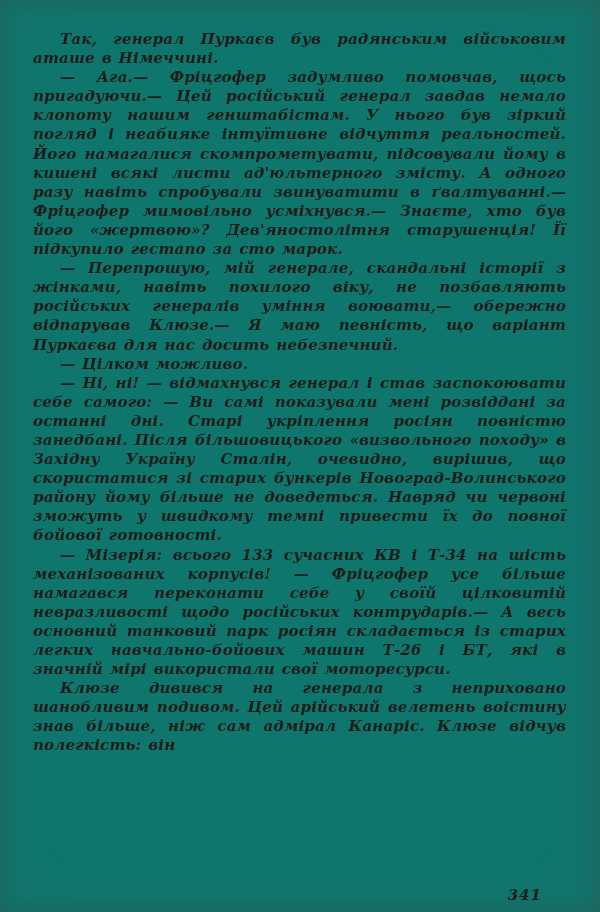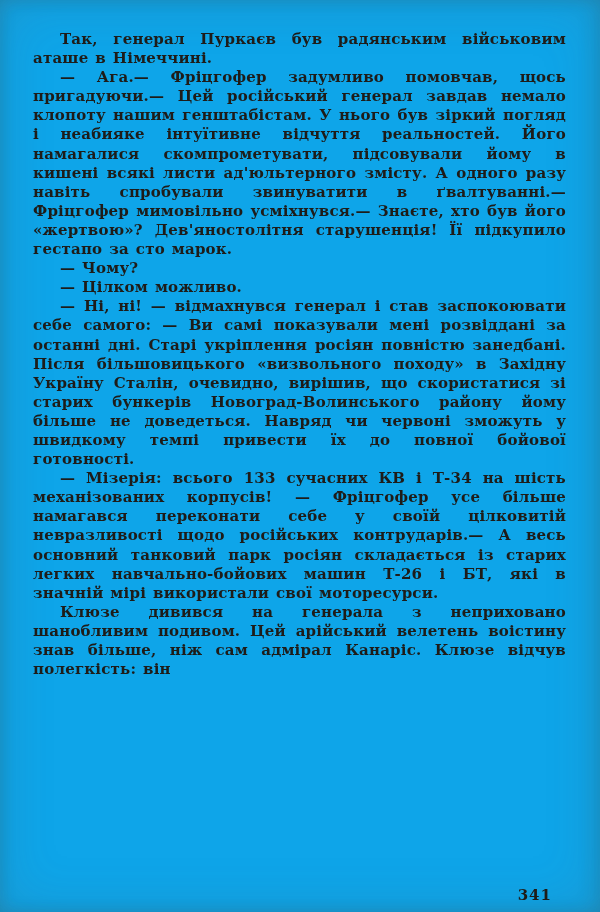--- a/index.html
+++ b/index.html
@@ -11,61 +11,62 @@
     height: 912px;
     overflow: hidden;
     background: #e7e4df;
     font-family: "DejaVu Serif", "Liberation Serif", serif;
   }
   .scan-page {
     position: relative;
     box-sizing: border-box;
     width: 600px;
     height: 912px;
-    background: #0ea5e9;
+    background: #0f766e;
     box-shadow:
       inset 0 0 55px rgba(90, 85, 75, 0.18),
       inset -6px 0 18px rgba(60, 55, 45, 0.12),
       inset 4px 0 14px rgba(60, 55, 45, 0.10);
     color: #1e1c19;
+    font-style: italic;
   }
   .text-block {
     position: absolute;
     top: 30px;
     left: 33px;
     width: 533px;
   }
   .text-block p {
     margin: 0;
     padding: 0;
     text-indent: 27px;
     text-align: justify;
     font-size: 15px;
     line-height: 19.1px;
     letter-spacing: 0.2px;
     word-spacing: 1.5px;
     font-weight: 600;
   }
   .page-number {
     position: absolute;
-    right: 48px;
+    right: 58px;
     bottom: 8px;
     font-size: 15px;
     font-weight: 600;
     letter-spacing: 1px;
     color: #1e1c19;
   }
 </style>
 </head>
 <body>
 
 <div class="scan-page">
   <div class="text-block">
     <p>Так, генерал Пуркаєв був радянським військовим аташе в Німеччині.</p>
     <p>— Ага.— Фріцгофер задумливо помовчав, щось пригадуючи.— Цей російський генерал завдав немало клопоту нашим генштабістам. У нього був зіркий погляд і неабияке інтуїтивне відчуття реальностей. Його намагалися скомпрометувати, підсовували йому в кишені всякі листи ад'юльтерного змісту. А одного разу навіть спробували звинуватити в ґвалтуванні.— Фріцгофер мимовільно усміхнувся.— Знаєте, хто був його «жертвою»? Дев'яностолітня старушенція! Її підкупило гестапо за сто марок.</p>
-    <p>— Чому?</p>
+    <p>— Перепрошую, мій генерале, скандальні історії з жінками, навіть похилого віку, не позбавляють російських генералів уміння воювати,— обережно відпарував Клюзе.— Я маю певність, що варіант Пуркаєва для нас досить небезпечний.</p>
     <p>— Цілком можливо.</p>
     <p>— Ні, ні! — відмахнувся генерал і став заспокоювати себе самого: — Ви самі показували мені розвіддані за останні дні. Старі укріплення росіян повністю занедбані. Після більшовицького «визвольного походу» в Західну Україну Сталін, очевидно, вирішив, що скористатися зі старих бункерів Новоград-Волинського району йому більше не доведеться. Навряд чи червоні зможуть у швидкому темпі привести їх до повної бойової готовності.</p>
     <p>— Мізерія: всього 133 сучасних КВ і Т-34 на шість механізованих корпусів! — Фріцгофер усе більше намагався переконати себе у своїй цілковитій невразливості щодо російських контрударів.— А весь основний танковий парк росіян складається із старих легких навчально-бойових машин Т-26 і БТ, які в значній мірі використали свої моторесурси.</p>
     <p>Клюзе дивився на генерала з неприховано шанобливим подивом. Цей арійський велетень воістину знав більше, ніж сам адмірал Канаріс. Клюзе відчув полегкість: він</p>
   </div>
   <div class="page-number">341</div>
 </div>
 
 </body></html>

